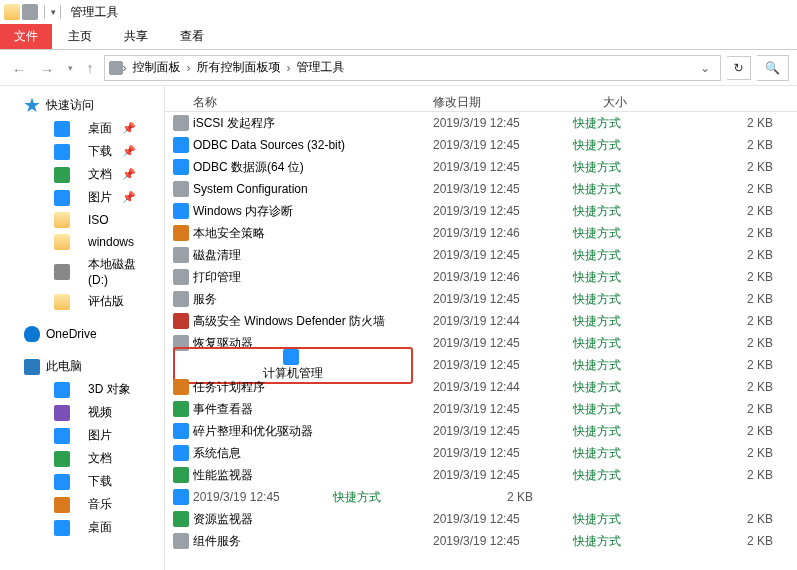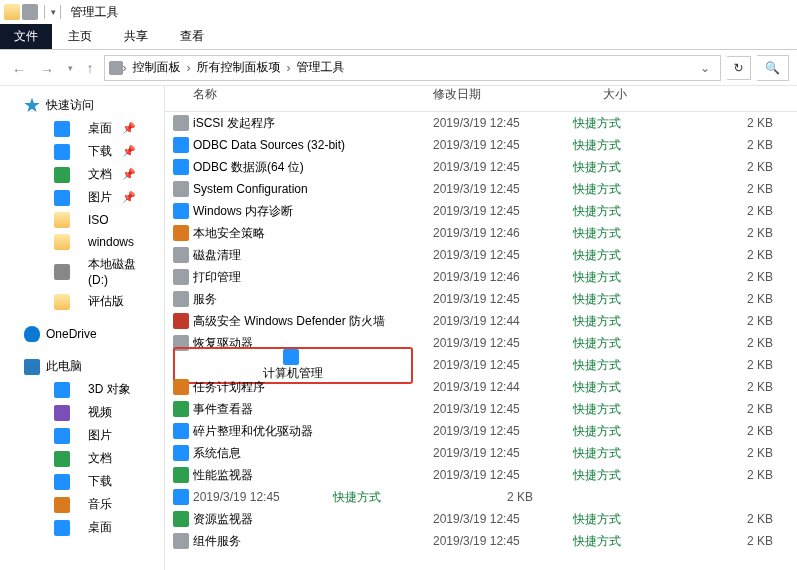--- a/index.html
+++ b/index.html
@@ -8,21 +8,21 @@
   
   .titlebar { height: 24px; display: flex; align-items: center; padding: 0 4px; background: #fff; }
   .titlebar .qat { display: flex; align-items: center; gap: 2px; }
   .titlebar .qat-icon { width: 16px; height: 16px; display: inline-block; }
   .titlebar .sep { height: 14px; border-left: 1px solid #bbb; margin: 0 4px; }
   .titlebar .title { margin-left: 6px; }
   .titlebar .dropbtn { font-size: 9px; color: #555; }
 
   
   .ribbon { height: 26px; display: flex; align-items: stretch; border-bottom: 1px solid #ccc; }
-  .ribbon .file-tab { background: #0f172a; color: #fff; padding: 4px 14px; display: flex; align-items: center; }
+  .ribbon .file-tab { background: #ef4444; color: #fff; padding: 4px 14px; display: flex; align-items: center; }
   .ribbon .tab { padding: 4px 16px; cursor: pointer; display: flex; align-items: center; }
 
   
   .navbar { height: 36px; display: flex; align-items: center; gap: 6px; padding: 4px 8px; border-bottom: 1px solid #e5e5e5; }
   .navbar .navbtns { display: flex; align-items: center; gap: 6px; }
   .navbar .navbtn { color: #888; font-size: 14px; padding: 2px 4px; }
   .navbar .crumbbar { flex: 1; height: 26px; border: 1px solid #ccc; display: flex; align-items: center; padding: 0 4px; }
   .navbar .crumb { padding: 0 6px; }
   .navbar .chev { color: #666; }
   .navbar .refresh { width: 24px; height: 24px; border: 1px solid #ccc; border-left: none; display: flex; align-items: center; justify-content: center; color: #333; }
@@ -36,21 +36,21 @@
   .sidebar { width: 165px; border-right: 1px solid #e5e5e5; padding: 8px 16px; overflow: hidden; }
   .sidebar .group-head { display: flex; align-items: center; padding: 3px 8px; gap: 6px; }
   .sidebar .item { display: flex; align-items: center; padding: 3px 8px 3px 38px; gap: 18px; position: relative; }
   .sidebar .item .icon { width: 16px; height: 16px; flex: 0 0 16px; display:inline-block; }
   .sidebar .pin { position: absolute; right: 12px; color: #888; font-size: 11px; }
   .sidebar .head-icon { width: 16px; height: 16px; flex: 0 0 16px; }
   .sidebar .spacer { height: 10px; }
 
   
   .filepane { flex: 1; }
-  .cols { display: flex; border-bottom: 1px solid #e5e5e5; height: 26px; align-items: flex-start; color: #444; }
+  .cols { display: flex; border-bottom: 1px solid #e5e5e5; height: 26px; align-items: flex-end; color: #444; }
   .cols div { padding: 0 8px; }
   .cols .c-name { width: 260px; padding-left: 28px; }
   .cols .c-date { width: 140px; }
   .cols .c-type { width: 130px; }
   .cols .c-size { width: 70px; text-align: right; }
 
   .filelist .row { display: flex; align-items: center; height: 22px; padding-left: 8px; }
   .filelist .row .fi { width: 16px; height: 16px; margin-right: 4px; flex: 0 0 16px; }
   .filelist .row .name { width: 240px; white-space: nowrap; overflow: hidden; text-overflow: ellipsis; }
   .filelist .row .date { width: 140px; color: #555; }

